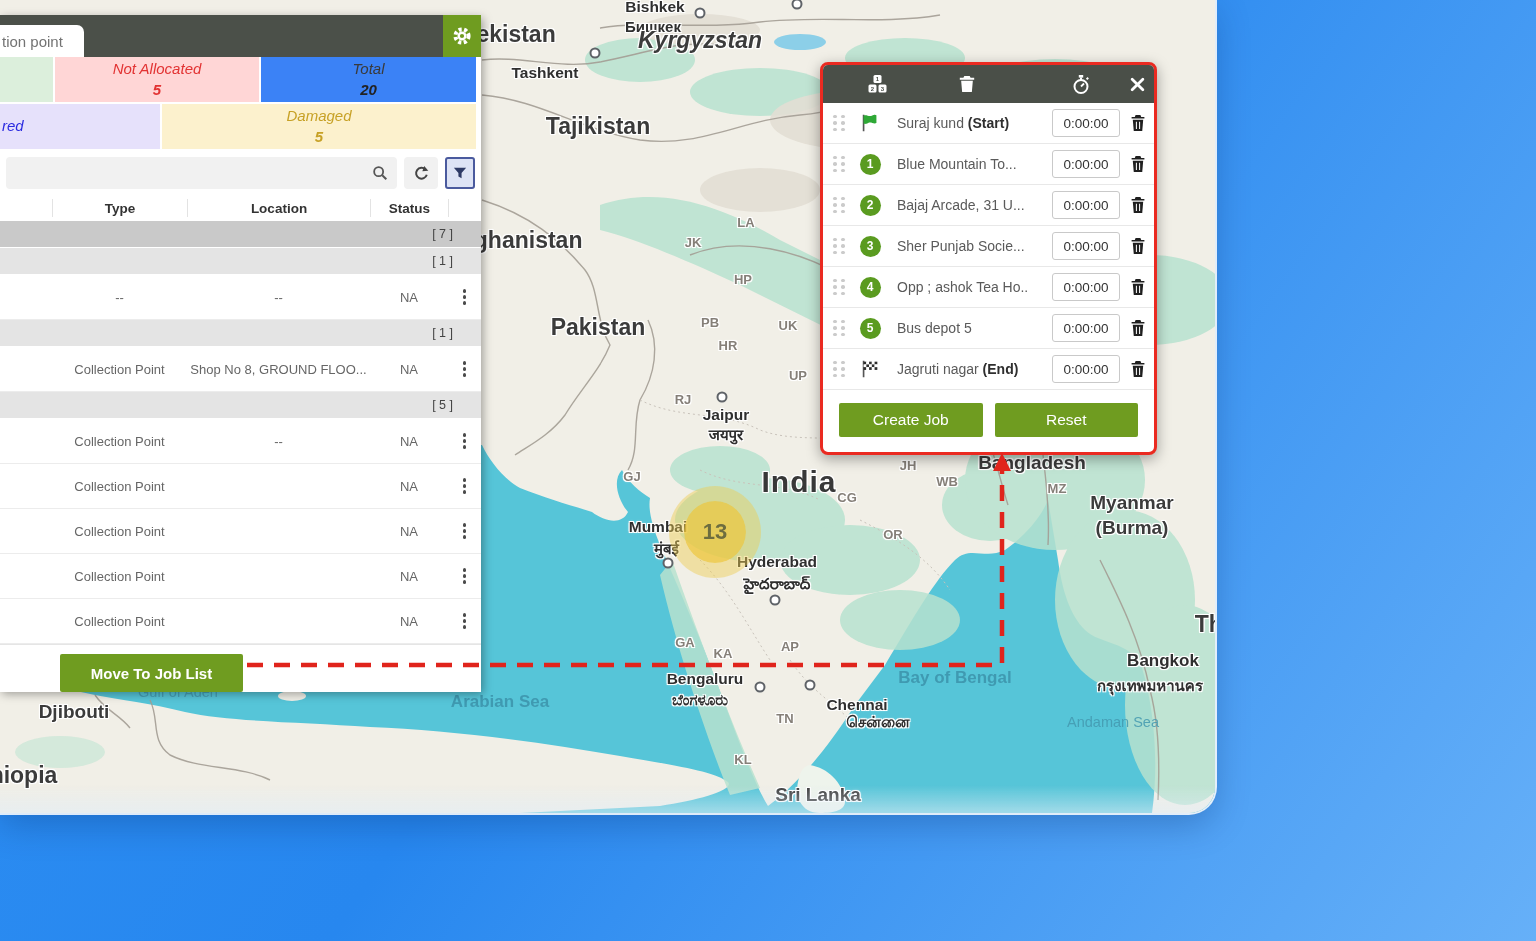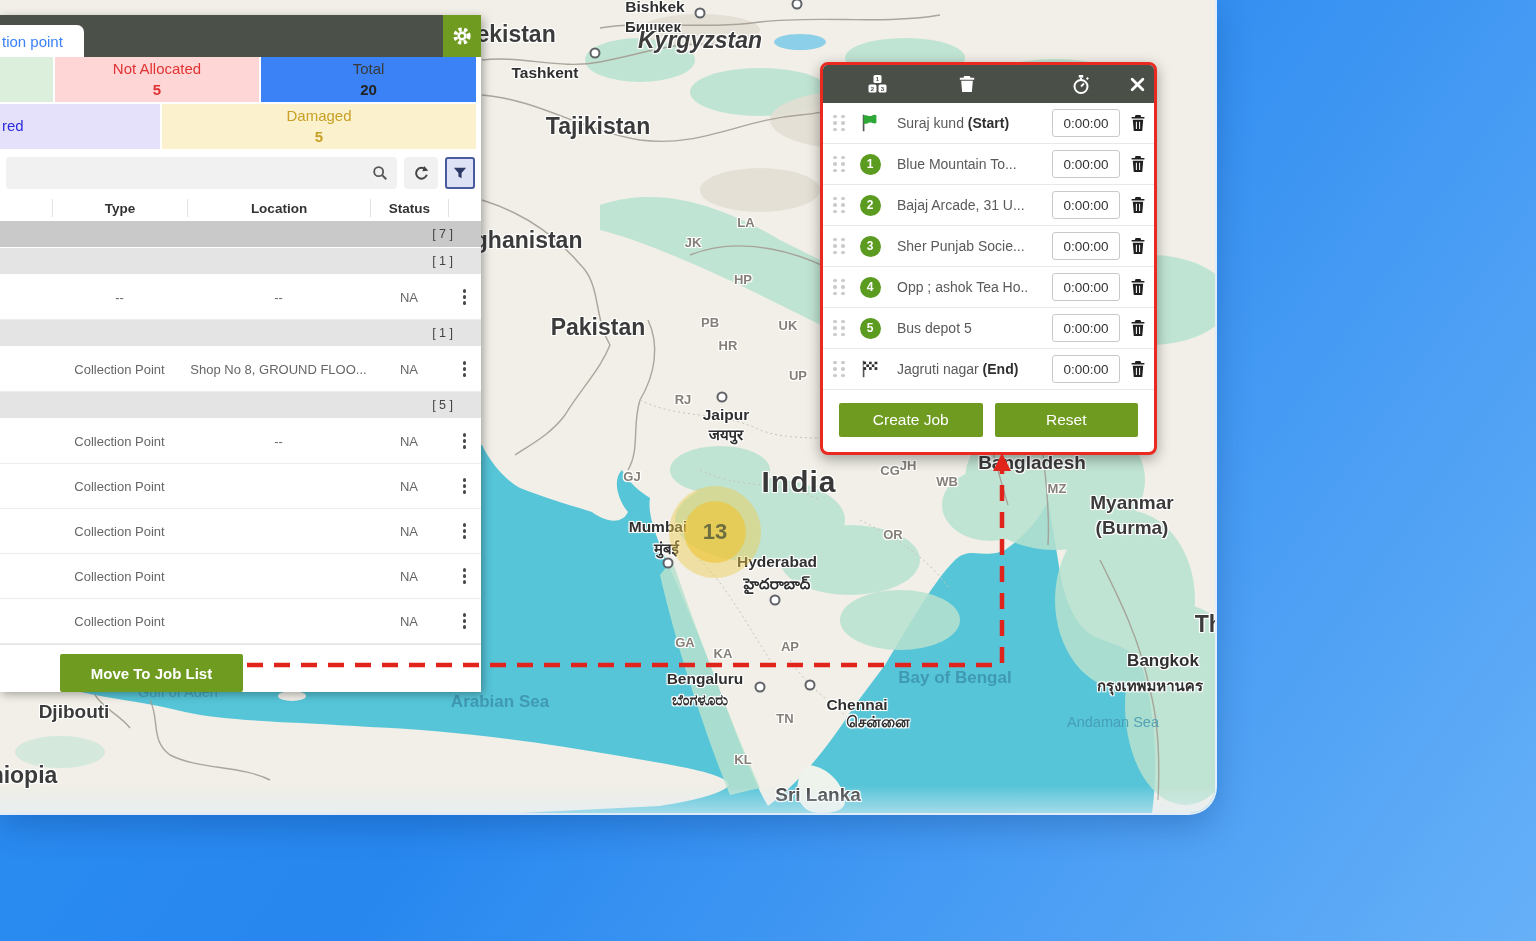--- a/index.html
+++ b/index.html
@@ -57,31 +57,31 @@
   
   .left-panel{
     position:absolute;left:0;top:15px;width:481px;height:676px;z-index:10;
     background:#fff;box-shadow:2px 3px 9px rgba(0,0,0,.35);
     display:flex;flex-direction:column;font-size:13px;color:#555;
   }
   .lp-header{position:relative;height:42px;background:#4b5049;flex:none;}
   .lp-tab{
     position:absolute;left:0;top:10px;height:32px;width:82px;background:#fff;
     border-radius:0 7px 0 0;display:flex;align-items:center;padding-left:2px;
-    color:#3b82f6;font-size:15px;cursor:pointer;
+    color:#737373;font-size:15px;cursor:pointer;
   }
   .lp-gear{
     position:absolute;right:0;top:0;width:38px;height:42px;background:#6f9c20;
     display:flex;align-items:center;justify-content:center;cursor:pointer;
   }
   .lp-stats{flex:none;background:#fff;padding-right:5px;}
   .lp-stat-row{display:grid;gap:2px;margin-bottom:2px;}
   .lp-stat-row.r1{grid-template-columns:53px 204px 1fr;}
   .lp-stat-row.r2{grid-template-columns:160px 1fr;}
-  .stat-cell{height:45px;display:flex;flex-direction:column;align-items:center;justify-content:center;font-size:15px;line-height:1.35;}
+  .stat-cell{height:45px;display:flex;flex-direction:column;align-items:center;justify-content:center;font-size:15px;line-height:1.35;font-style:italic;}
   .stat-cell .v{font-weight:bold;}
   .cell-green{background:#dcefdc;}
   .cell-pink{background:#ffd6d6;color:#e23333;}
   .cell-gray{background:#3b82f6;color:#3a3a3a;}
   .cell-gray .v{color:#222;}
   .cell-purple{background:#e6e1fb;color:#2b2be0;align-items:flex-start;padding-left:2px;}
   .cell-yellow{background:#fcf1cd;color:#c7a126;}
   .lp-search{flex:none;height:44px;display:flex;align-items:center;gap:7px;padding:0 6px;}
   .search-box{flex:1;height:32px;background:#f1f1f1;border-radius:4px;display:flex;align-items:center;}
   .search-box input{flex:1;border:0;background:transparent;outline:none;height:100%;padding:0 8px;font-size:13px;}
@@ -241,21 +241,21 @@
         <div class="map-label state" style="left: 743px; top: 279px;">HP</div>
         <div class="map-label state" style="left: 710px; top: 322px;">PB</div>
         <div class="map-label state" style="left: 788px; top: 325px;">UK</div>
         <div class="map-label state" style="left: 728px; top: 345px;">HR</div>
         <div class="map-label state" style="left: 798px; top: 375px;">UP</div>
         <div class="map-label state" style="left: 683px; top: 399px;">RJ</div>
         <div class="map-label city" style="left: 726px; top: 415px;">Jaipur</div>
         <div class="map-label sub" style="left: 726px; top: 434px;">जयपुर</div>
         <div class="map-label state" style="left: 632px; top: 476px;">GJ</div>
         <div class="map-label country-xl" style="left: 799px; top: 482px;">India</div>
-        <div class="map-label state" style="left: 847px; top: 470px; margin-left: 43px;">CG</div>
+        <div class="map-label state" style="left: 847px; top: 497px;">CG</div>
         <div class="map-label state" style="left: 908px; top: 465px;">JH</div>
         <div class="map-label state" style="left: 947px; top: 481px;">WB</div>
         <div class="map-label country-md" style="left: 1032px; top: 463px;">Bangladesh</div>
         <div class="map-label city" style="left: 658px; top: 527px;">Mumbai</div>
         <div class="map-label sub" style="left: 663px; top: 548px; padding-left: 7px;">मुंबई</div>
         <div class="map-label city" style="left: 777px; top: 562px;">Hyderabad</div>
         <div class="map-label sub" style="left: 777px; top: 585px;">హైదరాబాద్</div>
         <div class="map-label state" style="left: 893px; top: 534px;">OR</div>
         <div class="map-label state" style="left: 1057px; top: 488px;">MZ</div>
         <div class="map-label country-md" style="left: 1132px; top: 503px;">Myanmar</div>

